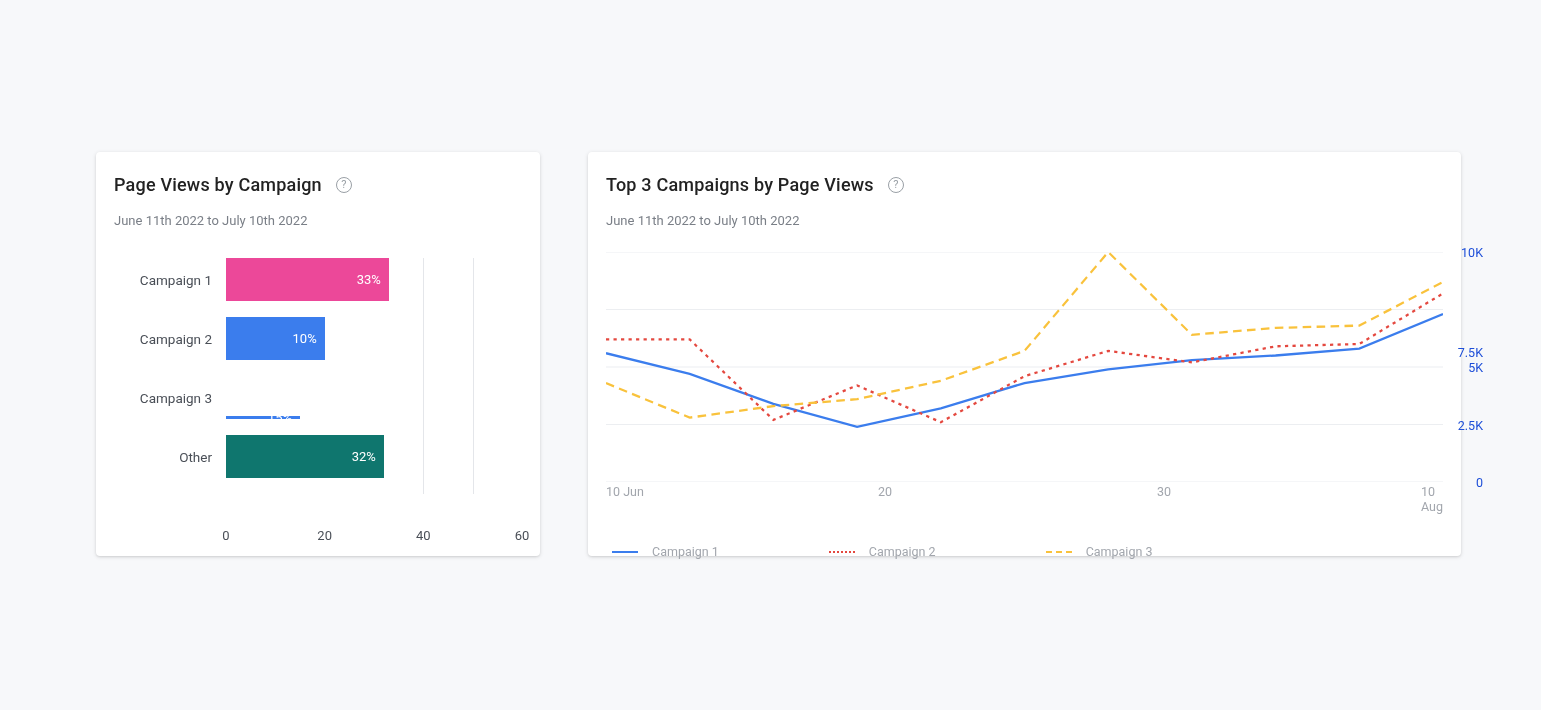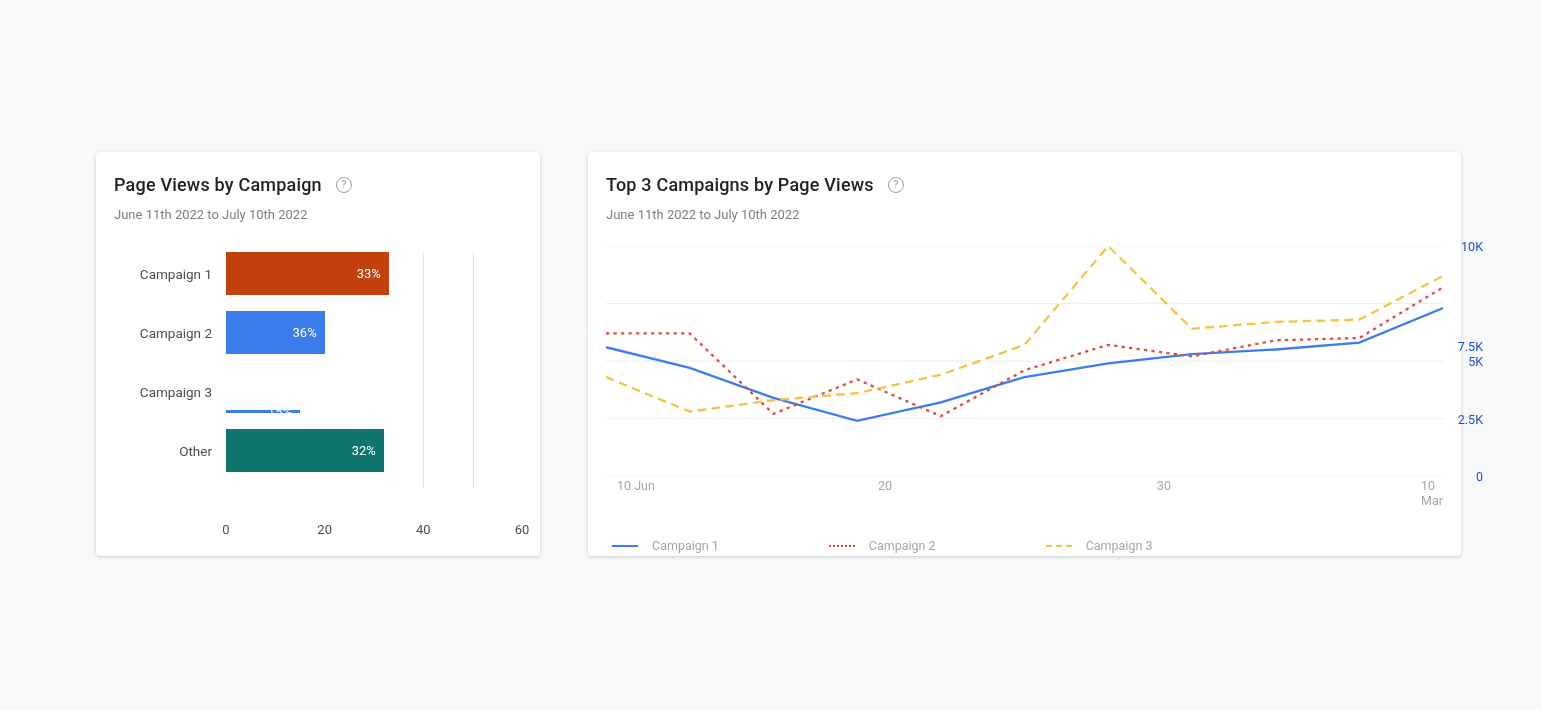--- a/index.html
+++ b/index.html
@@ -50,21 +50,21 @@
     display: flex;
     align-items: center;
     justify-content: center;
     font-size: 11px;
     color: #9aa0a6;
     cursor: pointer;
   }
   .card-subtitle {
     font-size: 13px;
     color: #7a7f87;
-    margin-top: 12px;
+    margin-top: 18px;
   }
   
   .bar-plot {
     margin-top: 30px;
     position: relative;
     width: 100%;
     height: 260px;
   }
   .bar-row {
     display: flex;
@@ -178,30 +178,30 @@
       </div>
     </div>
     <div class="card-subtitle">June 11th 2022 to July 10th 2022</div>
 
     <div class="bar-plot" id="bar-plot">
         <div class="bar-axis-vline" style="left: 309.333px;"></div>
         <div class="bar-axis-vline" style="left: 358.667px;"></div>
         <div class="bar-row">
           <div class="bar-label">Campaign 1</div>
           <div class="bar-track">
-            <div class="bar-fill" style="width: 55%; background: #c2410c;">
+            <div class="bar-fill" style="width: 55%; background: #ec4899;">
               <span>33%</span>
             </div>
           </div>
         </div>
         <div class="bar-row">
           <div class="bar-label">Campaign 2</div>
           <div class="bar-track">
             <div class="bar-fill" style="width: 33.3333%; background: rgb(59, 125, 237);">
-              <span>36%</span>
+              <span>10%</span>
             </div>
           </div>
         </div>
         <div class="bar-row">
           <div class="bar-label">Campaign 3</div>
           <div class="bar-track">
             <div class="bar-fill" style="width: 25%; background: rgb(59, 125, 237); margin-top: 40px;">
               <span>15%</span>
             </div>
           </div>
@@ -238,24 +238,24 @@
           <line x1="0" x2="780" y1="150" y2="150" stroke="#eceef1" stroke-width="1"></line>
           <line x1="0" x2="780" y1="100" y2="100" stroke="#eceef1" stroke-width="1"></line>
           <line x1="0" x2="780" y1="50" y2="50" stroke="#eceef1" stroke-width="1"></line>
           <line x1="0" x2="780" y1="0" y2="0" stroke="#eceef1" stroke-width="1"></line>
           <path d="M0 87.99999999999999 L78 106 L156 132 L234 152 L312 136 L390 114 L468 102 L546 94 L624 89.99999999999999 L702 84.00000000000001 L780 54 " fill="none" stroke="#3b7ded" stroke-width="2"></path>
           <path d="M0 76 L78 76 L156 146 L234 116 L312 148 L390 108 L468 86.00000000000001 L546 96 L624 82 L702 80 L780 36 " fill="none" stroke="#e4483f" stroke-width="2" stroke-dasharray="3 4"></path>
           <path d="M0 114 L78 144 L156 134 L234 128 L312 112 L390 86.00000000000001 L468 0 L546 72 L624 66 L702 64 L780 26 " fill="none" stroke="#f9c23c" stroke-width="2" stroke-dasharray="8 5"></path>
         </svg>
     <div class="line-ytick" style="top: 100%;">0</div><div class="line-ytick" style="top: 75%;">2.5K</div><div class="line-ytick" style="top: 50%;">5K</div><div class="line-ytick" style="top: 25%; margin-top: 42px;">7.5K</div><div class="line-ytick" style="top: 0%;">10K</div></div>
     <div class="line-xaxis" id="line-xaxis">
-        <div class="line-xtick" style="left: 0%; transform: translateX(0px); margin-left: 11px;">10 Jun</div>
+        <div class="line-xtick" style="left: 0%; transform: translateX(0px);">10 Jun</div>
         <div class="line-xtick" style="left: 33.3333%;">20</div>
         <div class="line-xtick" style="left: 66.6667%;">30</div>
-        <div class="line-xtick" style="left: 100%; transform: translateX(-100%);">10 Mar</div>
+        <div class="line-xtick" style="left: 100%; transform: translateX(-100%);">10 Aug</div>
       </div>
 
     <div class="legend" id="legend">
         <div class="legend-item">
           <div class="legend-swatch" style="border-top: 2.5px solid rgb(59, 125, 237);"></div>
           <span>Campaign 1</span>
         </div>
         <div class="legend-item">
           <div class="legend-swatch" style="border-top: 2.5px dotted rgb(228, 72, 63);"></div>
           <span>Campaign 2</span>

